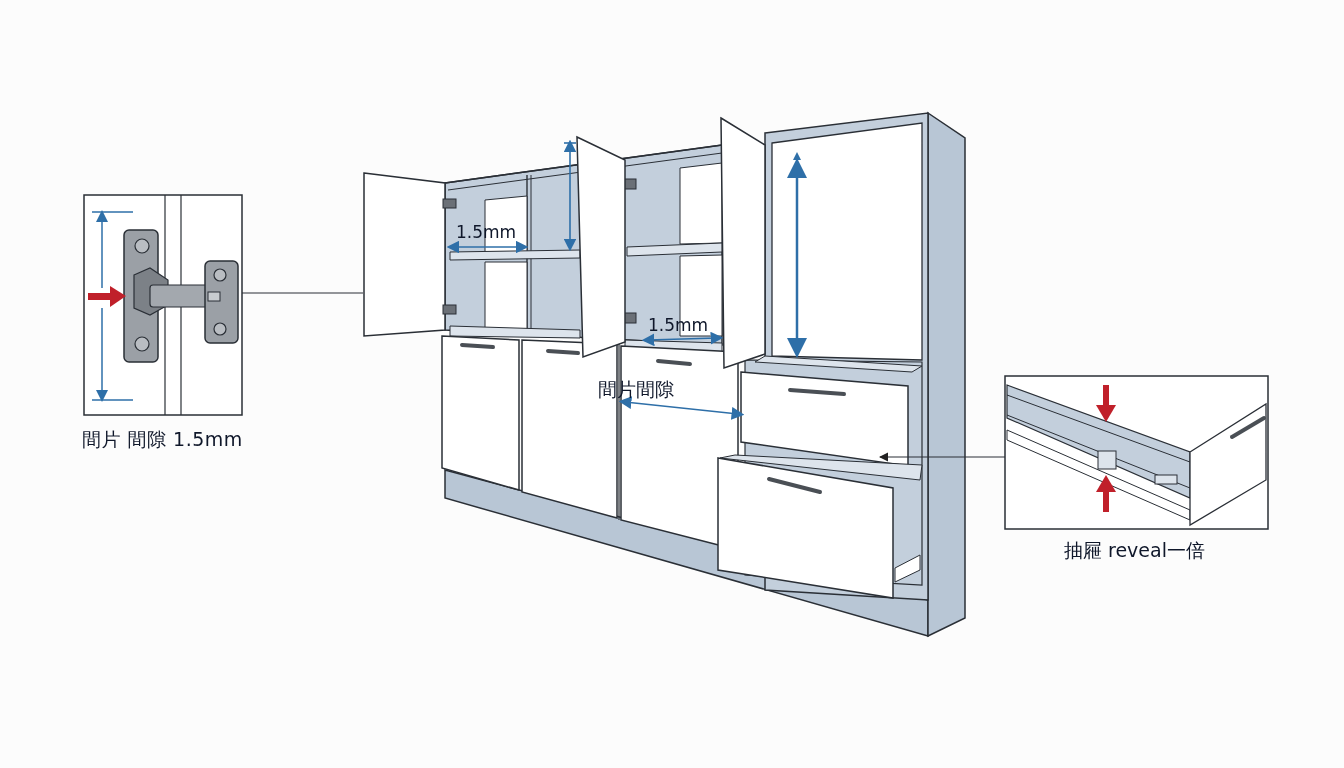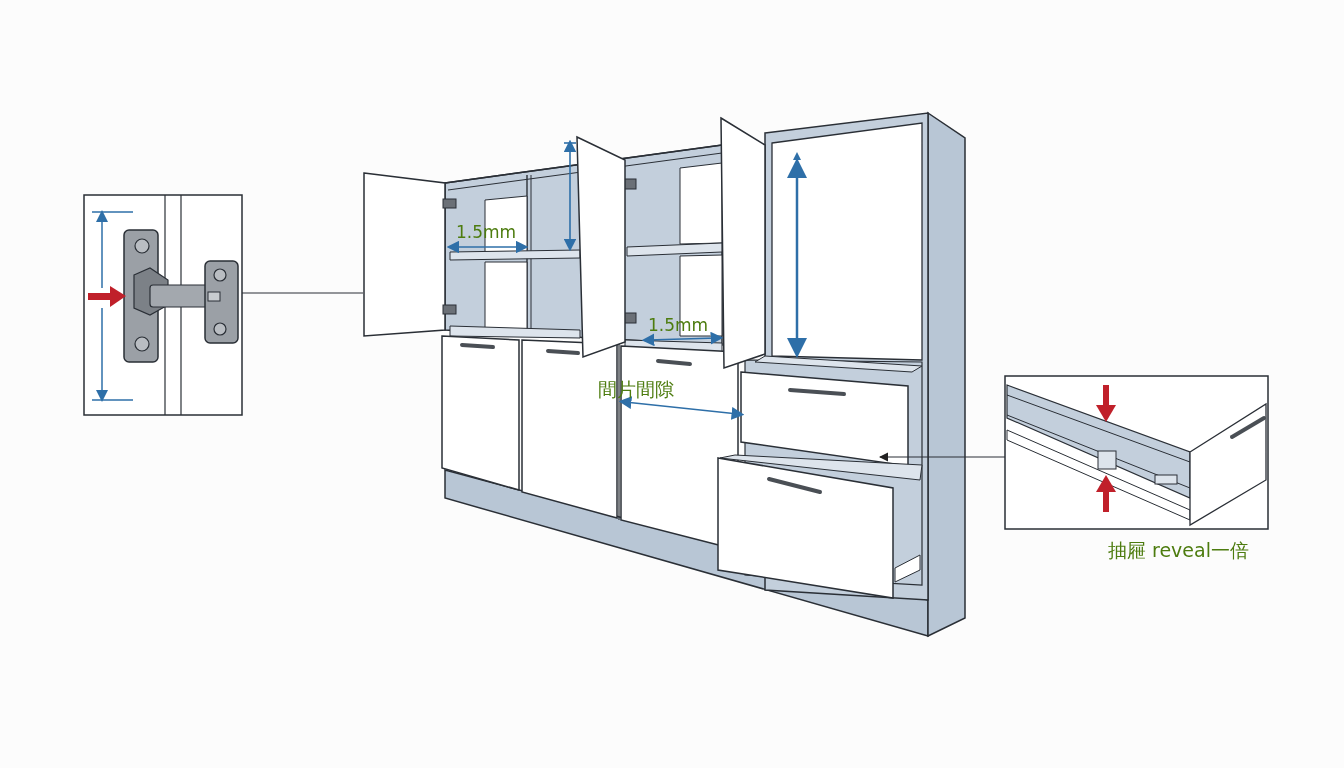--- a/index.html
+++ b/index.html
@@ -1,20 +1,20 @@
 <!DOCTYPE html>
 <html><head>
   <meta charset="utf-8">
   <style>
     html, body { margin: 0; padding: 0; background: #fcfcfc; }
     body { width: 1344px; height: 768px; position: relative; overflow: hidden; font-family: "DejaVu Sans", sans-serif; }
     #stage { position: absolute; left: 0; top: 0; width: 1344px; height: 768px; }
-    .label { position: absolute; color: #4d7c0f; white-space: nowrap; font-family: "DejaVu Sans", sans-serif; }
+    .label { position: absolute; color: #0f172a; white-space: nowrap; font-family: "DejaVu Sans", sans-serif; }
     .lbl-hinge { left: 82px; top: 427px; font-size: 19px; letter-spacing: 0.5px; }
-    .lbl-slide { left: 1064px; top: 538px; font-size: 19px; margin-left: 44px; }
+    .lbl-slide { left: 1064px; top: 538px; font-size: 19px; }
     .lbl-gap-mid { left: 598px; top: 377px; font-size: 19px; }
     .lbl-15a { left: 456px; top: 222px; font-size: 17px; }
     .lbl-15b { left: 648px; top: 315px; font-size: 17px; }
   </style>
 </head>
 <body>
 
 <div id="stage">
 <svg width="1344" height="768" viewBox="0 0 1344 768" xmlns="http://www.w3.org/2000/svg">
   <defs>
@@ -150,17 +150,18 @@
       <rect x="1103" y="385" width="6" height="22"></rect>
       <path d="M1096,405 L1116,405 L1106,422 z"></path>
     </g>
     <g fill="#c0202a">
       <rect x="1103" y="490" width="6" height="22"></rect>
       <path d="M1096,492 L1116,492 L1106,475 z"></path>
     </g>
   </g>
 </svg>
 
+  <div class="label lbl-hinge">間片 間隙 1.5mm</div>
   <div class="label lbl-slide">抽屜 reveal一倍</div>
   <div class="label lbl-gap-mid">間片間隙</div>
   <div class="label lbl-15a">1.5mm</div>
   <div class="label lbl-15b">1.5mm</div>
 </div>
 
 </body></html>

